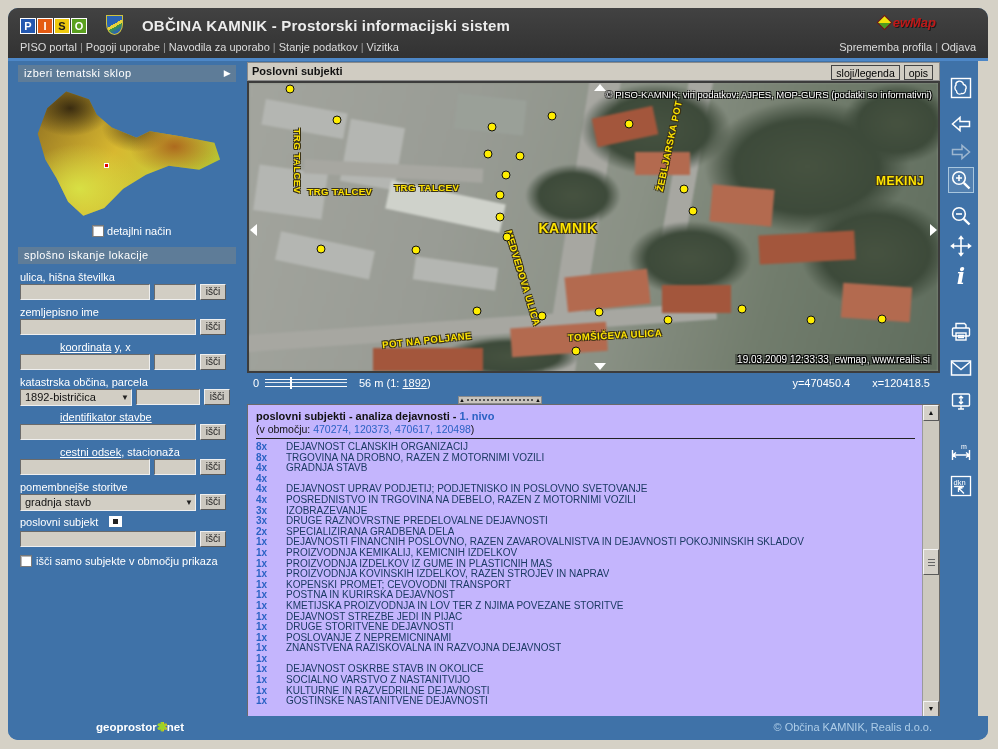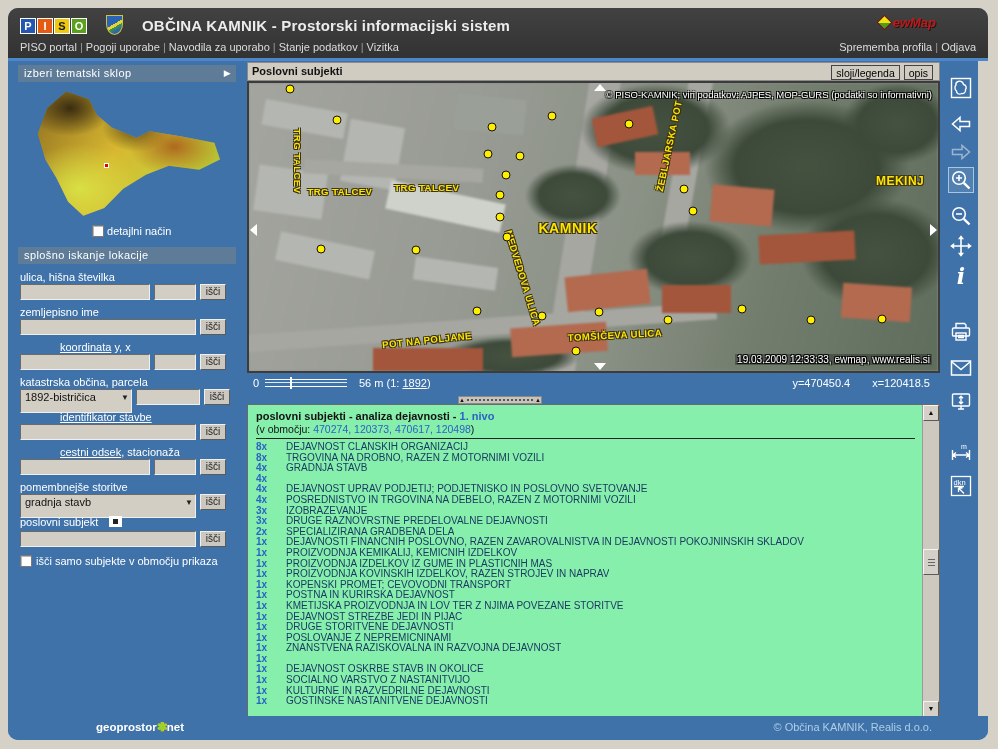--- a/index.html
+++ b/index.html
@@ -49,21 +49,21 @@
     border:1px solid #7a7a7a; box-shadow:inset 1px 1px 0 #b8b8b8; vertical-align:-2px; cursor:pointer; }
   .detail-row { position:absolute; left:78px; top:164px; color:#fff; font-size:11px; }
   .field-label { position:absolute; left:6px; color:#fff; font-size:11px; white-space:nowrap; }
   .field-label .lnk { text-decoration:underline; cursor:pointer;margin-left:40px; }
   .frow { position:absolute; left:6px; display:flex; gap:4px; align-items:flex-start; }
   .tin { height:16px; background:#d2cec4; border:1px solid; border-color:#6a6a6a #efefef #efefef #6a6a6a;
     font-size:11px; padding:0 3px; font-family:"Liberation Sans",sans-serif; }
   .w-lg { width:130px; } .w-sm { width:42px; } .w-full { width:176px; } .w-ko { width:64px; } .w-se { width:112px; }
   .isci { width:26px; height:16px; background:#ccc8c0; border:1px solid; border-color:#efefef #5a5a5a #5a5a5a #efefef;
     font-size:10px; color:#222; cursor:pointer; font-family:"Liberation Sans",sans-serif; line-height:12px; }
-  .fake-select { height:24px; background:#d2cec4; border:1px solid; border-color:#6a6a6a #efefef #efefef #6a6a6a;
+  .fake-select { height:17px; background:#d2cec4; border:1px solid; border-color:#6a6a6a #efefef #efefef #6a6a6a;
     font-size:11px; color:#111; padding:1px 14px 0 4px; position:relative; cursor:pointer; white-space:nowrap; overflow:hidden; }
   .fake-select::after { content:"▼"; position:absolute; right:2px; top:3px; font-size:8px; color:#222; }
   .ps-icon { display:inline-block; width:13px; height:11px; background:#fff; border:1px solid #fff; margin-left:8px;
     vertical-align:-1px; position:relative; cursor:pointer; }
   .ps-icon::after { content:""; position:absolute; left:3px; top:2px; width:5px; height:5px; background:#222; }
 
   
   .main { position:absolute; left:239px; top:53px; width:693px; height:657px; }
   .map-titlebar { position:absolute; left:0; top:1px; width:693px; height:19px; background:#d0ccc2;
     border:1px solid #8a8a8a; font-size:11px; font-weight:bold; color:#111; padding:2px 4px; }
@@ -101,21 +101,21 @@
   .scale-text { position:absolute; left:112px; top:4px; }
   .scale-text .lnk { text-decoration:underline; cursor:pointer; }
   .coords { position:absolute; right:10px; top:4px; }
   .coords span { margin-left:22px; }
   .splitter { position:absolute; left:211px; top:335px; width:84px; height:8px; background:#c8c4bc;
     border:1px solid #8a8a8a; display:flex; align-items:center; cursor:row-resize; }
   .splitter .dots { flex:1; border-top:2px dotted #555; margin:0 2px; }
   .splitter .tri { font-size:6px; color:#111; line-height:6px; }
 
   
-  .results { position:absolute; left:0; top:343px; width:693px; height:314px; background:#86efac;
+  .results { position:absolute; left:0; top:343px; width:693px; height:314px; background:#c4b5fd;
     border:1px solid #6a6a6a; }
   .res-head { padding:5px 24px 0 8px; }
   .res-title { font-size:11px; font-weight:bold; color:#111; }
   .res-title .lnk { color:#2b62c4; cursor:pointer; }
   .res-area { font-size:10.5px; color:#111; margin-top:1px; }
   .res-area .blue { color:#2b62c4; }
   .res-hr { border:none; border-top:1px solid #222; margin:3px 0 3px; }
   .res-list { list-style:none; padding:0 24px 0 8px; }
   .res-row { display:flex; line-height:10.6px; font-size:10px; }
   .res-count { width:30px; flex:none; color:#2b62c4; font-weight:bold; }

